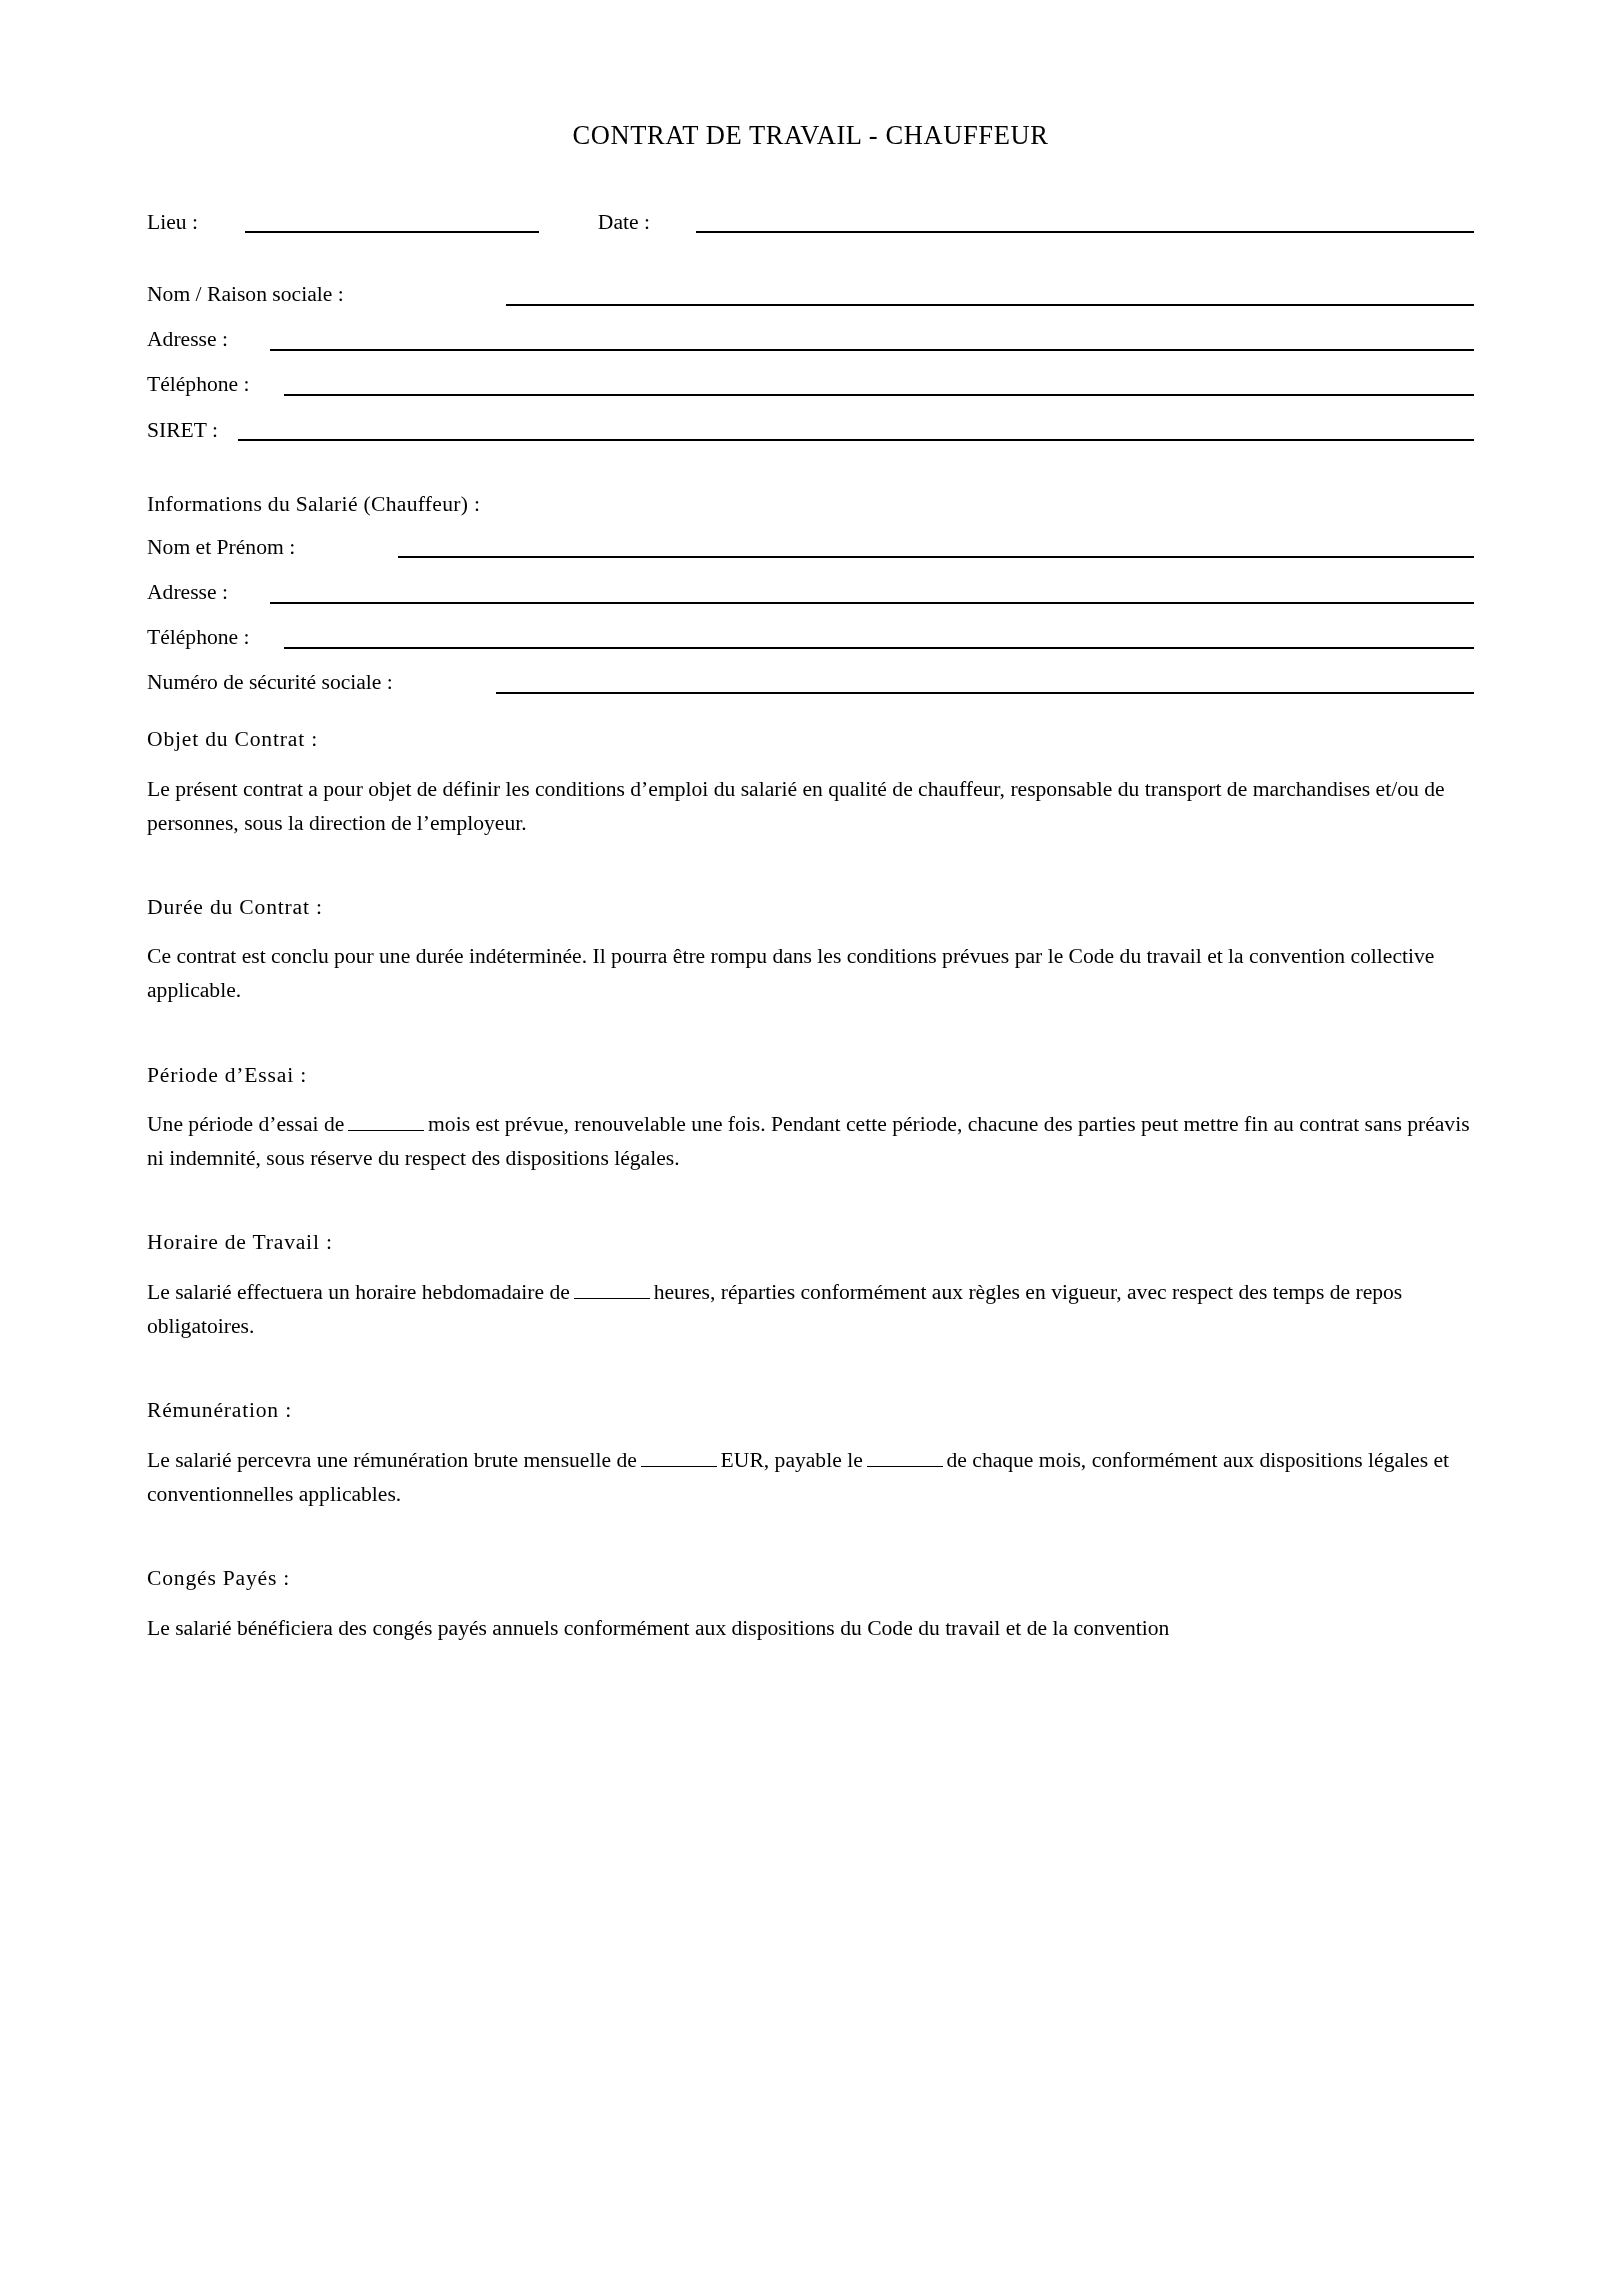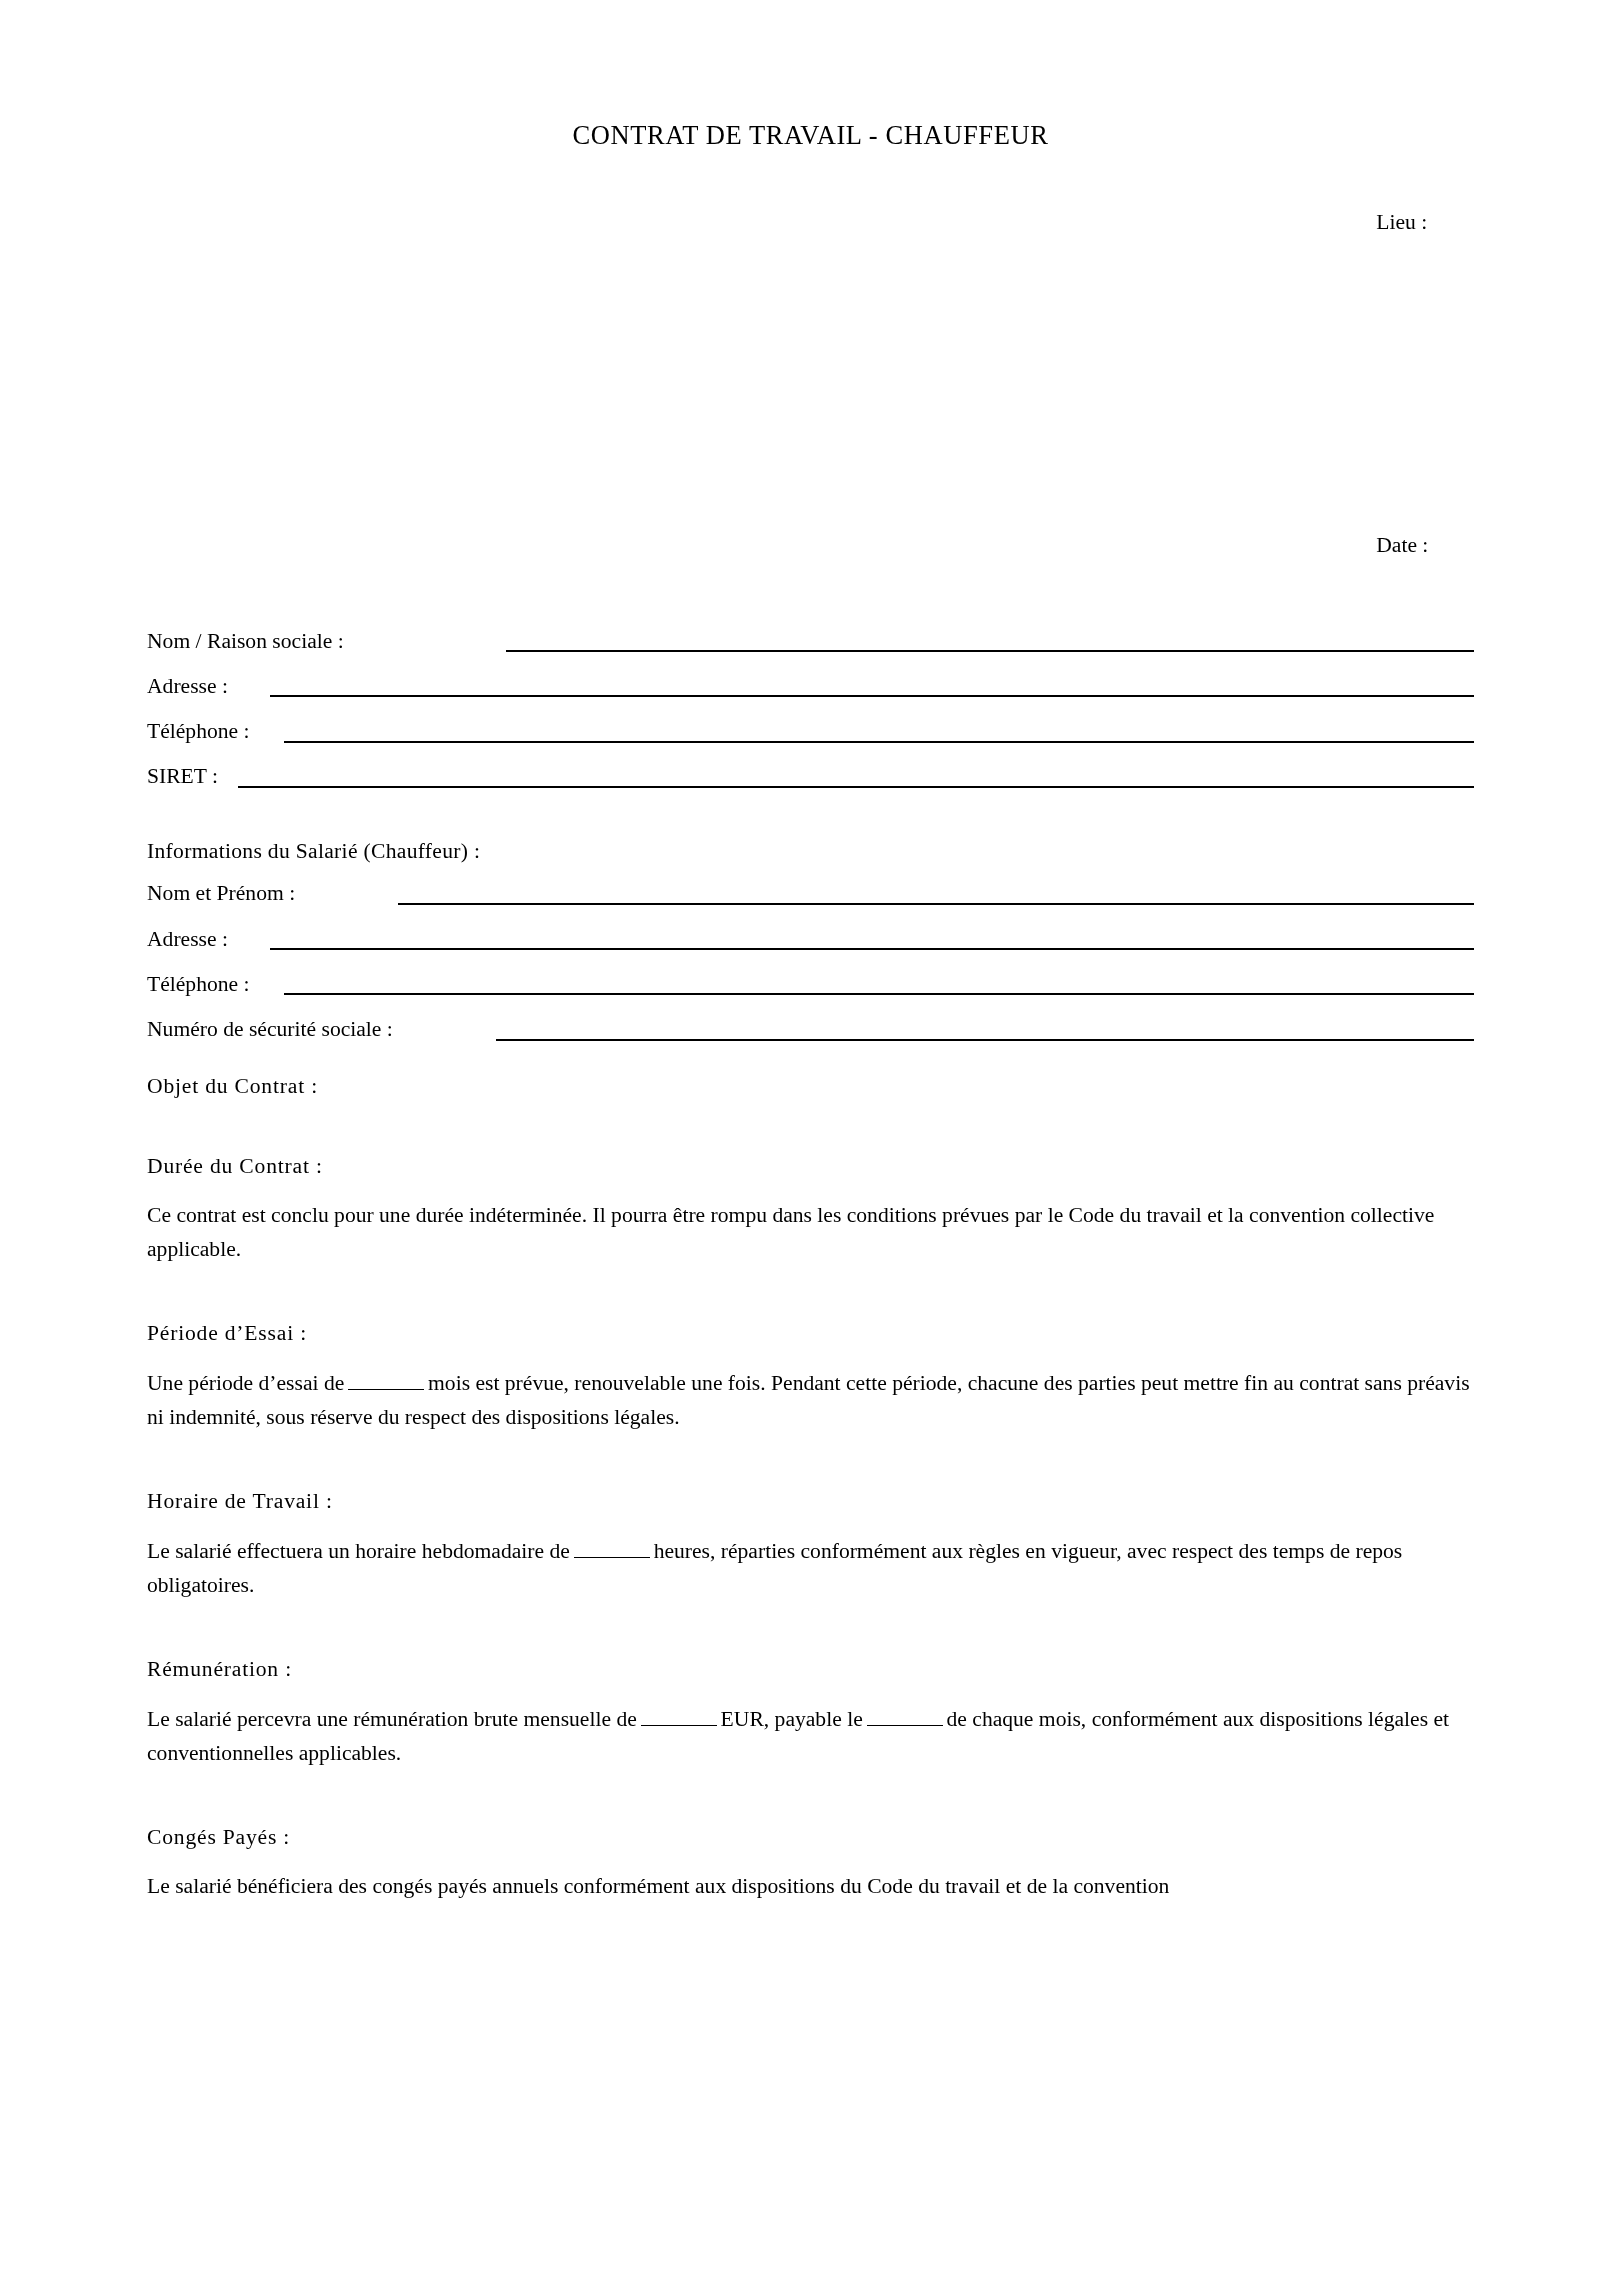--- a/index.html
+++ b/index.html
@@ -76,21 +76,20 @@
     margin: 0 3.9px;
   }
   .block {
     margin-bottom: 55px;
   }
   .grouprow {
     display: flex;
     align-items: flex-end;
     font-size: 21.6px;
     margin-bottom: 21.6px;
-    flex-direction: column;
   }
   .lieu-label { width: 88px; }
   .date-label { width: 88px; text-align: left; }
 </style>
 </head>
 <body>
 
 <div class="page">
 
   <div class="doc-title">CONTRAT DE TRAVAIL - CHAUFFEUR</div>
@@ -155,20 +154,21 @@
 
       <div class="row">
         <span class="label">Numéro de sécurité sociale :</span>
         <span class="gap" style="width:93px;"></span>
         <span class="fill"></span>
       </div>
     </div>
 
     <div class="block">
       <div class="section-head spaced">Objet du Contrat :</div>
+      <div class="para">Le présent contrat a pour objet de définir les conditions d’emploi du salarié en qualité de chauffeur, responsable du transport de marchandises et/ou de personnes, sous la direction de l’employeur.</div>
     </div>
 
     <div class="block">
       <div class="section-head spaced">Durée du Contrat :</div>
       <div class="para">Ce contrat est conclu pour une durée indéterminée. Il pourra être rompu dans les conditions prévues par le Code du travail et la convention collective applicable.</div>
     </div>
 
     <div class="block">
       <div class="section-head spaced">Période d’Essai :</div>
       <div class="para">

